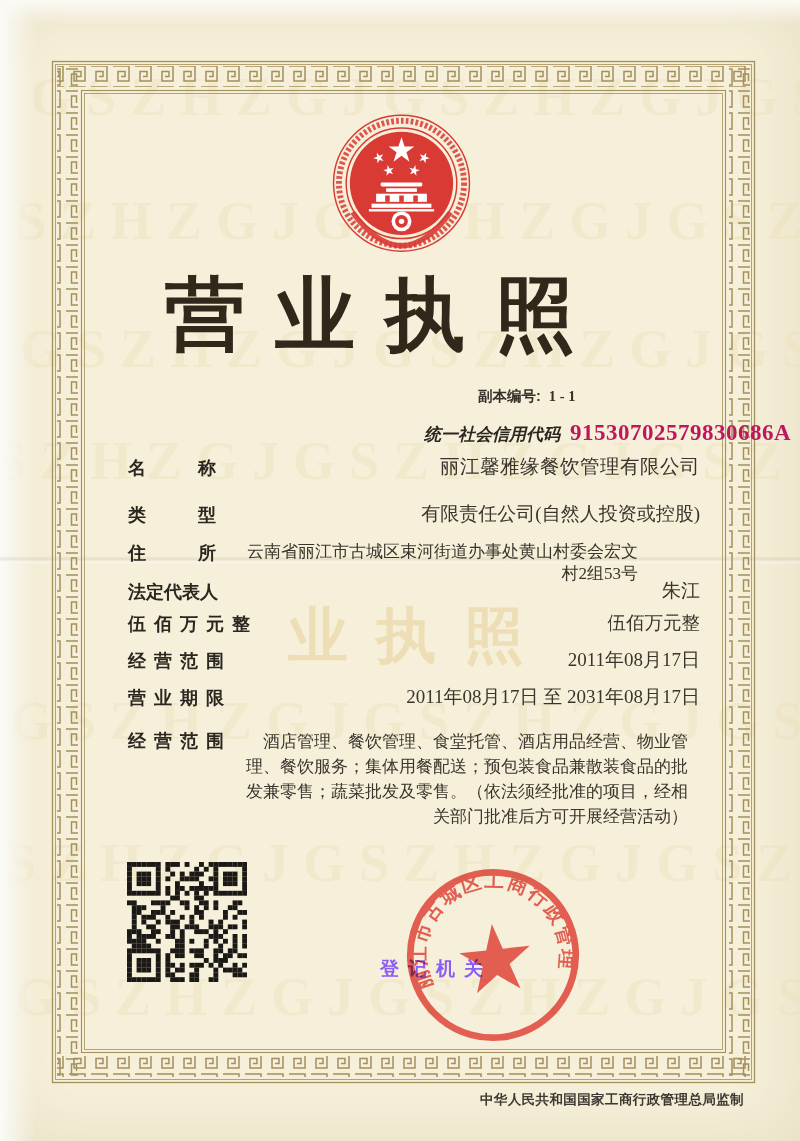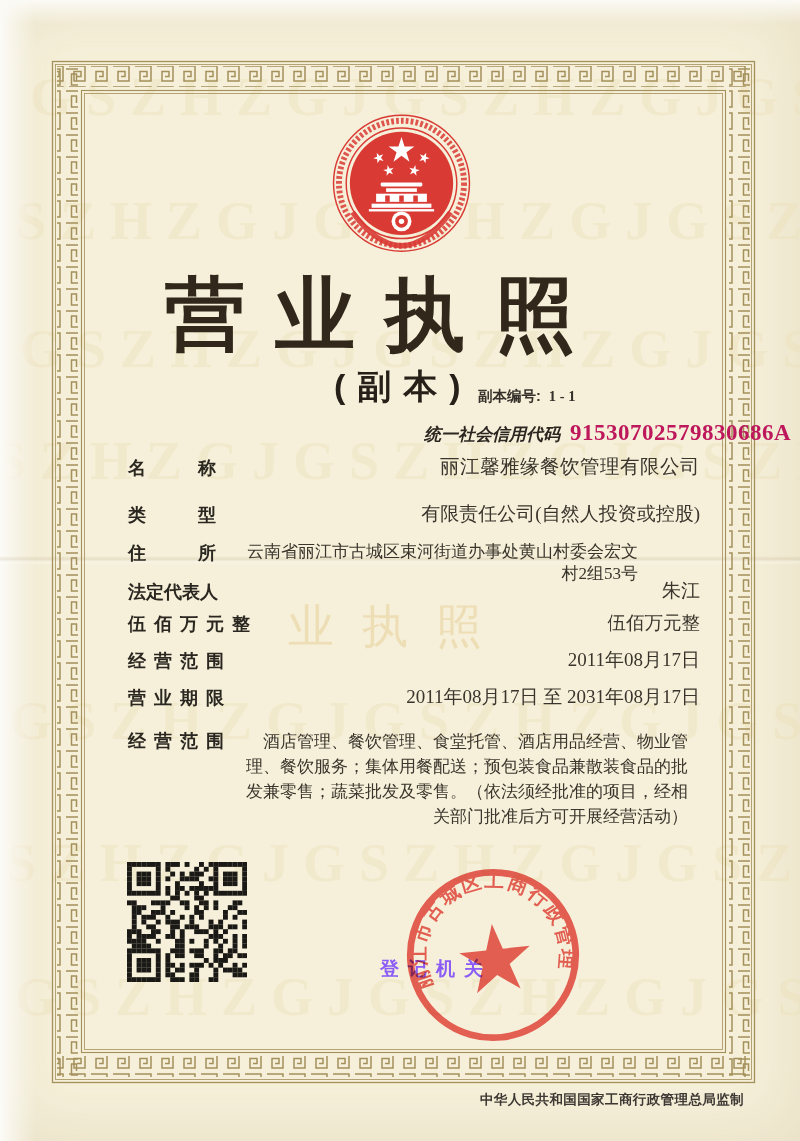--- a/index.html
+++ b/index.html
@@ -9,21 +9,21 @@
   .edge-left{position:absolute;left:0;top:0;width:36px;height:100%;
         background:linear-gradient(90deg,#fcfbf7,rgba(246,240,218,0));}
   .edge-top{position:absolute;left:0;top:0;width:100%;height:24px;
         background:linear-gradient(180deg,#fbfaf5,rgba(246,240,218,0));}
   .crease{position:absolute;left:0;top:556px;width:100%;height:9px;
         background:linear-gradient(180deg,rgba(120,105,70,0),rgba(150,132,90,.16),rgba(255,255,255,.30),rgba(120,105,70,0));}
   .frame-svg{position:absolute;left:0;top:0;}
 
   .wm-row{position:absolute;white-space:nowrap;font-family:"Liberation Serif",serif;
         font-size:54px;font-weight:700;color:#ece0ba;opacity:.42;letter-spacing:14px;pointer-events:none;}
-  .ghost-title{position:absolute;left:288px;top:596px;font-size:46px;font-weight:400;
+  .ghost-title{position:absolute;left:288px;top:596px;font-size:60px;font-weight:700;
         color:rgba(205,150,40,.20);letter-spacing:28px;white-space:nowrap;pointer-events:none;}
 
   .emblem{position:absolute;left:329px;top:110px;width:145px;height:152px;}
 
   .title{position:absolute;left:0;top:262px;width:100%;text-align:center;
         font-size:80px;font-weight:800;color:#31271a;letter-spacing:30px;
         transform:translateX(-15px);white-space:nowrap;}
   .fuben{position:absolute;left:334px;top:364px;font-size:34px;font-weight:800;
         color:#262019;letter-spacing:12px;white-space:nowrap;}
   .copyno{position:absolute;left:478px;top:387px;font-size:14.5px;font-weight:600;color:#35302a;text-align:center;}
@@ -124,21 +124,20 @@
       <rect x="62" y="93.5" width="5" height="7"></rect>
       <rect x="77.5" y="93.5" width="5" height="7"></rect>
       <rect x="93" y="93.5" width="5" height="7"></rect>
     </g>
     <circle cx="80" cy="122" r="11" fill="#fff"></circle>
     <circle cx="80" cy="122" r="7" fill="#d93a34"></circle>
     <circle cx="80" cy="122" r="3" fill="#fff"></circle>
   </svg>
 
   <div class="title">营业执照</div>
-  <div class="fuben">(副本)</div>
   <div class="copyno">
     <span>副本编号:</span><span class="val">1 - 1</span>
   </div>
   <div class="credit">
     <span class="lbl">统一社会信用代码</span><span class="code">91530702579830686A</span>
   </div>
 
   <div class="f-row" style="top:456px">
     <span class="f-label sp2">名称</span>
     <div class="f-value v-name">丽江馨雅缘餐饮管理有限公司</div>

